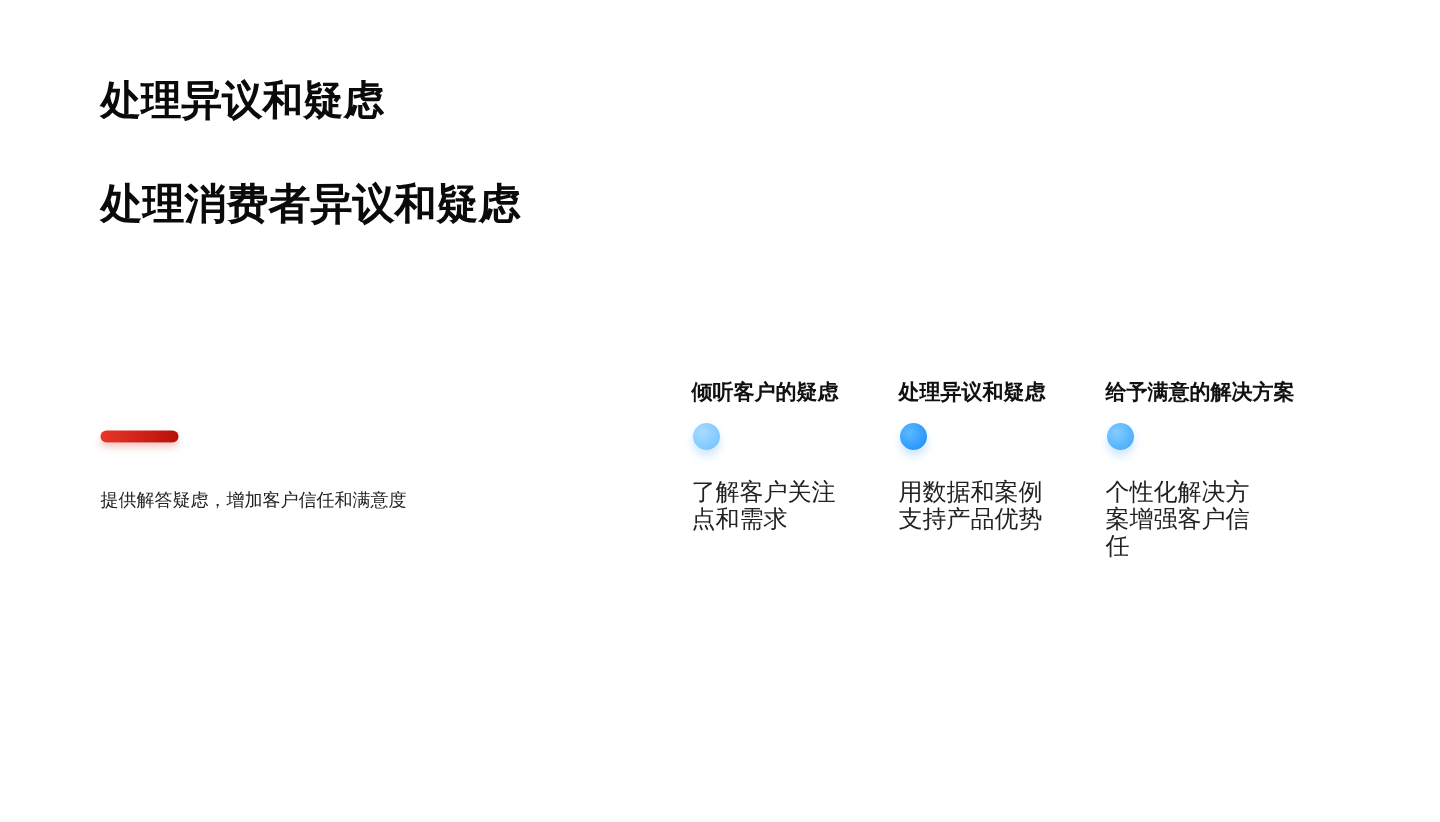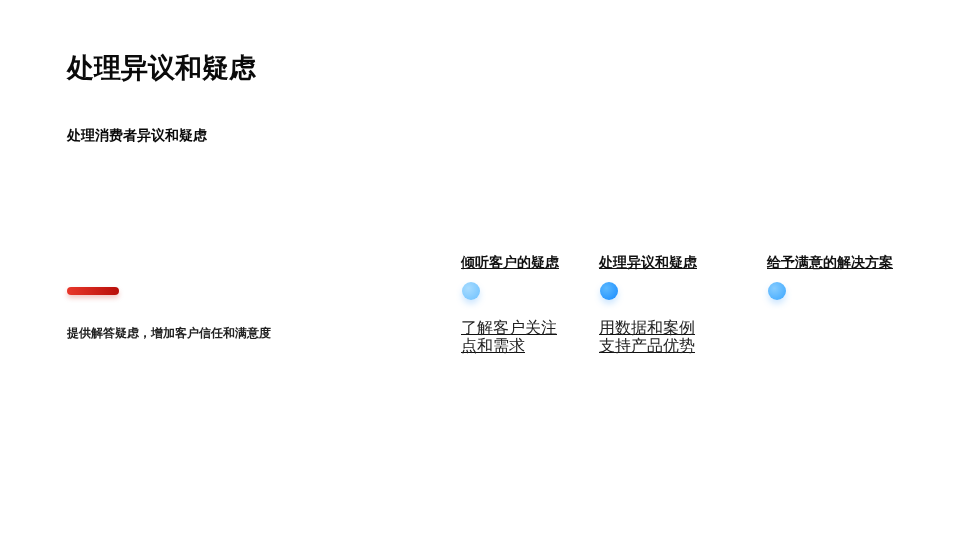--- a/index.html
+++ b/index.html
@@ -23,51 +23,48 @@
       font-weight: bold;
       line-height: 36px;
       letter-spacing: 0px;
       color: #0a0a0a;
       margin: 0;
     }
     .slide-subtitle {
       position: absolute;
       left: 67px;
       top: 121px;
-      font-size: 14px;
+      font-size: 28px;
       font-weight: bold;
       line-height: 30px;
       color: #0a0a0a;
       margin: 0;
-      font-family: Liberation Mono, monospace;
     }
     .accent-bar {
       position: absolute;
       left: 67px;
       top: 287px;
       width: 52px;
       height: 8px;
       border-radius: 4px;
       background: linear-gradient(90deg, #e8372a 0%, #b80f0a 100%);
       box-shadow: 0 3px 5px rgba(200, 30, 20, 0.25);
     }
     .summary-text {
       position: absolute;
       left: 67px;
       top: 324px;
       font-size: 12px;
       line-height: 18px;
       color: #222222;
-      font-weight: bold;
     }
     .step {
       position: absolute;
       top: 252px;
       width: 120px;
-      text-decoration: underline;
     }
     .step-title {
       font-size: 14px;
       font-weight: bold;
       line-height: 20px;
       color: #111111;
       white-space: nowrap;
     }
     .step-dot {
       width: 18px;
@@ -99,16 +96,17 @@
   <div class="step-dot" style="background: radial-gradient(circle at 35% 35%, #a8dcff 0%, #6cc0ff 100%);"></div>
   <div class="step-desc">了解客户关注点和需求</div>
 </div>
 
 <div class="step" style="left:599px;">
   <div class="step-title">处理异议和疑虑</div>
   <div class="step-dot" style="background: radial-gradient(circle at 35% 35%, #5cb9ff 0%, #168aff 100%);"></div>
   <div class="step-desc">用数据和案例支持产品优势</div>
 </div>
 
-<div class="step" style="left:767px;">
+<div class="step" style="left:737px;">
   <div class="step-title">给予满意的解决方案</div>
   <div class="step-dot" style="background: radial-gradient(circle at 35% 35%, #86ccff 0%, #3aa6ff 100%);"></div>
+  <div class="step-desc">个性化解决方案增强客户信任</div>
 </div>
 
 </body></html>

